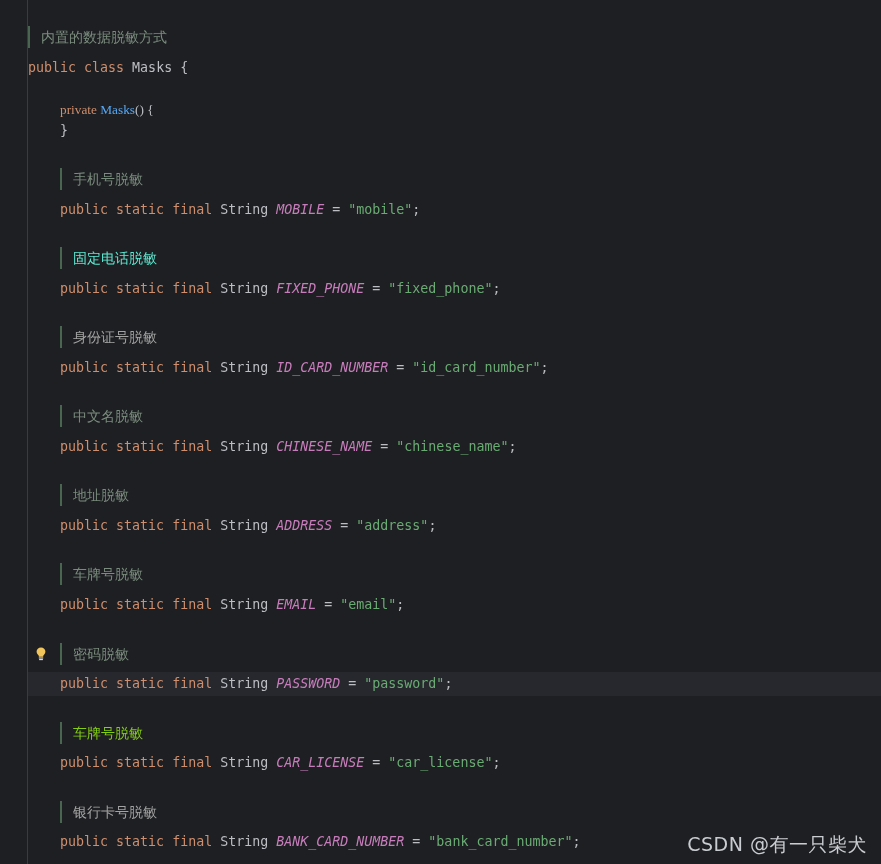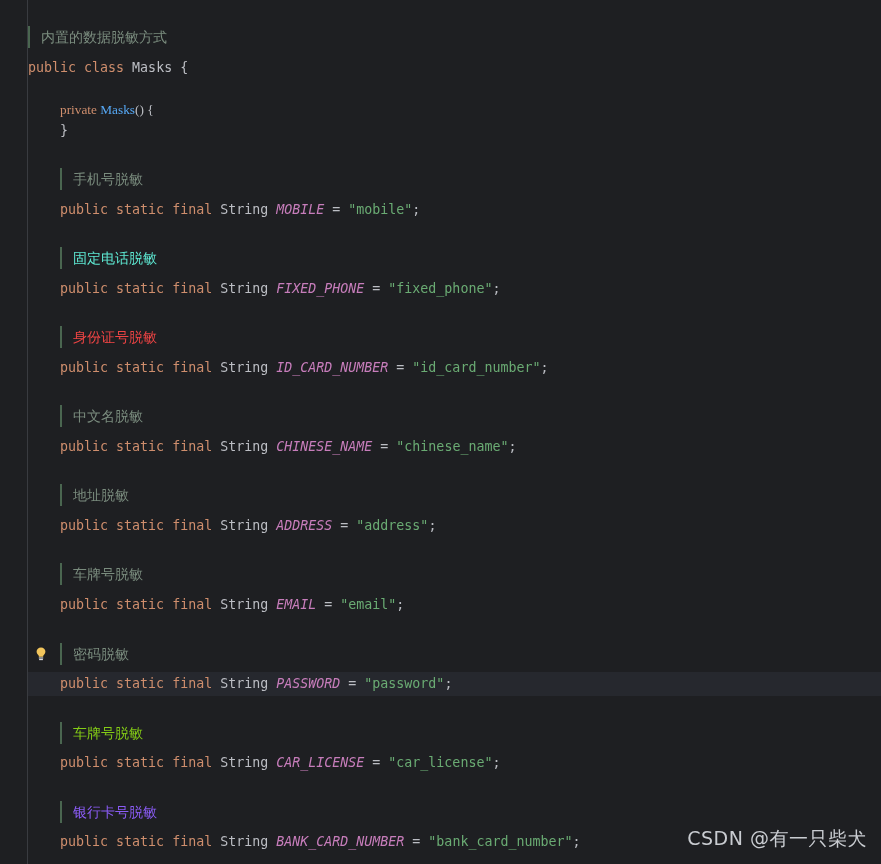--- a/index.html
+++ b/index.html
@@ -115,21 +115,21 @@
   .ctor { color: #56a8f5; }          
   .cst  { color: #c77dbb; font-style: italic; }  
   .str  { color: #6aab73; }          
   .pun  { color: #bcbec4; }          
   .brc  { color: #bcbec4; }          
 
   
   #watermark {
     position: absolute;
     right: 14px;
-    bottom: 12px;
+    bottom: 6px;
     font-family: "DejaVu Sans", "Liberation Sans", sans-serif;
     font-size: 19px;
     color: #c9ccd1;
     letter-spacing: 0.5px;
     z-index: 10;
     white-space: pre;
   }
 </style>
 </head>
 <body>
@@ -158,21 +158,21 @@
       <div class="fold" style="top: 168px; left: 60px;">
         <div class="bar" style="background: rgb(74, 102, 80);"></div>
         <div class="folded-text" style="color: rgb(122, 140, 126);">手机号脱敏</div>
       </div>
       <div class="fold" style="top: 247px; left: 60px;">
         <div class="bar" style="background: rgb(74, 102, 80);"></div>
         <div class="folded-text" style="color: #5eead4;">固定电话脱敏</div>
       </div>
       <div class="fold" style="top: 326px; left: 60px;">
         <div class="bar" style="background: rgb(74, 102, 80);"></div>
-        <div class="folded-text" style="color: #ef4444;">身份证号脱敏</div>
+        <div class="folded-text" style="color: #a3a3a3;">身份证号脱敏</div>
       </div>
       <div class="fold" style="top: 405px; left: 60px;">
         <div class="bar" style="background: rgb(74, 102, 80);"></div>
         <div class="folded-text" style="color: rgb(122, 140, 126);">中文名脱敏</div>
       </div>
       <div class="fold" style="top: 484px; left: 60px;">
         <div class="bar" style="background: rgb(74, 102, 80);"></div>
         <div class="folded-text" style="color: rgb(122, 140, 126);">地址脱敏</div>
       </div>
       <div class="fold" style="top: 563px; left: 60px;">
@@ -182,21 +182,21 @@
       <div class="fold" style="top: 643px; left: 60px;">
         <div class="bar" style="background: rgb(74, 102, 80);"></div>
         <div class="folded-text" style="color: rgb(122, 140, 126);">密码脱敏</div>
       </div>
       <div class="fold" style="top: 722px; left: 60px;">
         <div class="bar" style="background: rgb(74, 102, 80);"></div>
         <div class="folded-text" style="color: #84cc16;">车牌号脱敏</div>
       </div>
       <div class="fold" style="top: 801px; left: 60px;">
         <div class="bar" style="background: rgb(74, 102, 80);"></div>
-        <div class="folded-text" style="color: #8b5cf6;">银行卡号脱敏</div>
+        <div class="folded-text" style="color: #a3a3a3;">银行卡号脱敏</div>
       </div>
     </div>
 
   <div id="gutter"></div>
   <div id="gutter-icons">
       <div class="bulb" style="top: 646px;"><svg width="16" height="16" viewBox="0 0 16 16">
           <path d="M8 1.4c-2.5 0-4.4 1.9-4.4 4.2 0 1.5.8 2.6 1.6 3.4.4.4.6.8.6 1.2v.5h4.4v-.5c0-.4.2-.8.6-1.2.8-.8 1.6-1.9 1.6-3.4C12.4 3.3 10.5 1.4 8 1.4z" fill="#f2c55c"></path>
           <rect x="5.8" y="11.4" width="4.4" height="1.15" fill="#d6d8dd"></rect>
           <rect x="6.1" y="13.0" width="3.8" height="1.15" fill="#d6d8dd"></rect>
         </svg></div>

